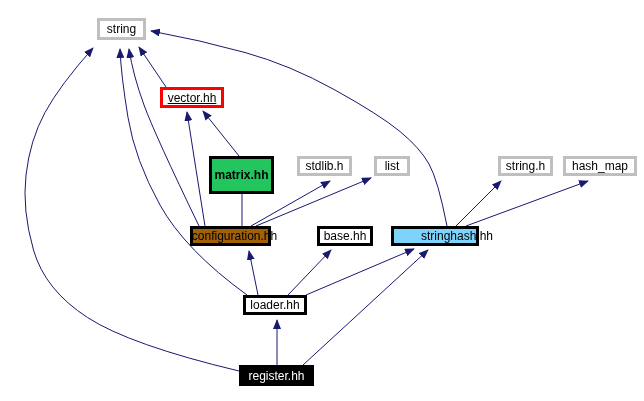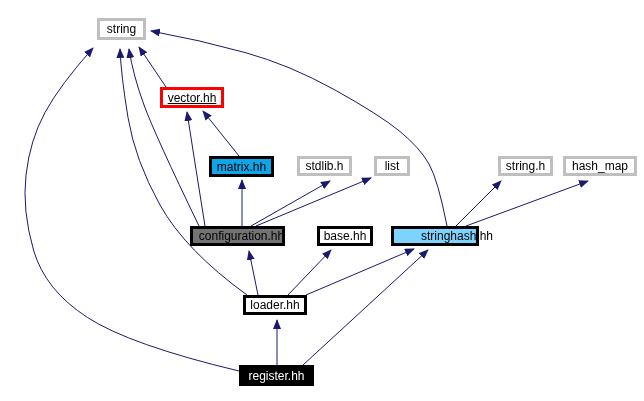--- a/index.html
+++ b/index.html
@@ -47,23 +47,23 @@
       <path d="M466,226 L588,181" fill="none" stroke="#191970" stroke-width="1" marker-end="url(#arrow)"></path>
       <path d="M258,295 L249,251" fill="none" stroke="#191970" stroke-width="1" marker-end="url(#arrow)"></path>
       <path d="M288,295 L331,250" fill="none" stroke="#191970" stroke-width="1" marker-end="url(#arrow)"></path>
       <path d="M306,295 L414,249" fill="none" stroke="#191970" stroke-width="1" marker-end="url(#arrow)"></path>
       <path d="M277,365 L277,320" fill="none" stroke="#191970" stroke-width="1" marker-end="url(#arrow)"></path>
       <path d="M303,365 L428,250" fill="none" stroke="#191970" stroke-width="1" marker-end="url(#arrow)"></path>
     </svg>
 
 <div class="node" style="left: 97px; top: 18px; width: 49px; height: 22px; border-color: rgb(191, 191, 191); background: rgb(255, 255, 255); color: rgb(0, 0, 0);">string</div>
     <div class="node" style="left: 160px; top: 87px; width: 64px; height: 21px; border-color: rgb(255, 0, 0); background: rgb(255, 255, 255); color: rgb(0, 0, 0); text-decoration: underline;">vector.hh</div>
-    <div class="node" style="left: 209px; top: 156px; width: 65px; height: 21px; border-color: rgb(0, 0, 0); background: #0ea5e9; color: rgb(0, 0, 0);">matrix.hh</div>
+    <div class="node" style="left: 209px; top: 156px; width: 65px; height: 38px; border-color: rgb(0, 0, 0); background: #22c55e; color: rgb(0, 0, 0); font-weight: bold;">matrix.hh</div>
     <div class="node" style="left: 297px; top: 156px; width: 55px; height: 20px; border-color: rgb(191, 191, 191); background: rgb(255, 255, 255); color: rgb(0, 0, 0);">stdlib.h</div>
     <div class="node" style="left: 374px; top: 156px; width: 36px; height: 20px; border-color: rgb(191, 191, 191); background: rgb(255, 255, 255); color: rgb(0, 0, 0);">list</div>
     <div class="node" style="left: 486px; top: 156px; width: 55px; height: 20px; border-color: rgb(191, 191, 191); background: rgb(255, 255, 255); color: rgb(0, 0, 0); margin-left: 12px;">string.h</div>
     <div class="node" style="left: 563px; top: 156px; width: 74px; height: 20px; border-color: rgb(191, 191, 191); background: rgb(255, 255, 255); color: rgb(0, 0, 0);">hash_map</div>
-    <div class="node" style="left: 190px; top: 226px; width: 95px; height: 20px; border-color: rgb(0, 0, 0); background: #737373; color: rgb(0, 0, 0); padding-left: 8px;">configuration.hh</div>
+    <div class="node" style="left: 190px; top: 226px; width: 81px; height: 20px; border-color: rgb(0, 0, 0); background: #a16207; color: rgb(0, 0, 0); padding-left: 8px;">configuration.hh</div>
     <div class="node" style="left: 317px; top: 226px; width: 56px; height: 20px; border-color: rgb(0, 0, 0); background: rgb(255, 255, 255); color: rgb(0, 0, 0);">base.hh</div>
     <div class="node" style="left: 391px; top: 226px; width: 88px; height: 20px; border-color: rgb(0, 0, 0); background: #7dd3fc; color: rgb(0, 0, 0); padding-left: 44px;">stringhash.hh</div>
     <div class="node" style="left: 243px; top: 295px; width: 64px; height: 20px; border-color: rgb(0, 0, 0); background: rgb(255, 255, 255); color: rgb(0, 0, 0);">loader.hh</div>
     <div class="node" style="left: 239px; top: 365px; width: 75px; height: 21px; border-color: rgb(0, 0, 0); background: rgb(0, 0, 0); color: rgb(255, 255, 255);">register.hh</div>
   </div>
 
 </body></html>

